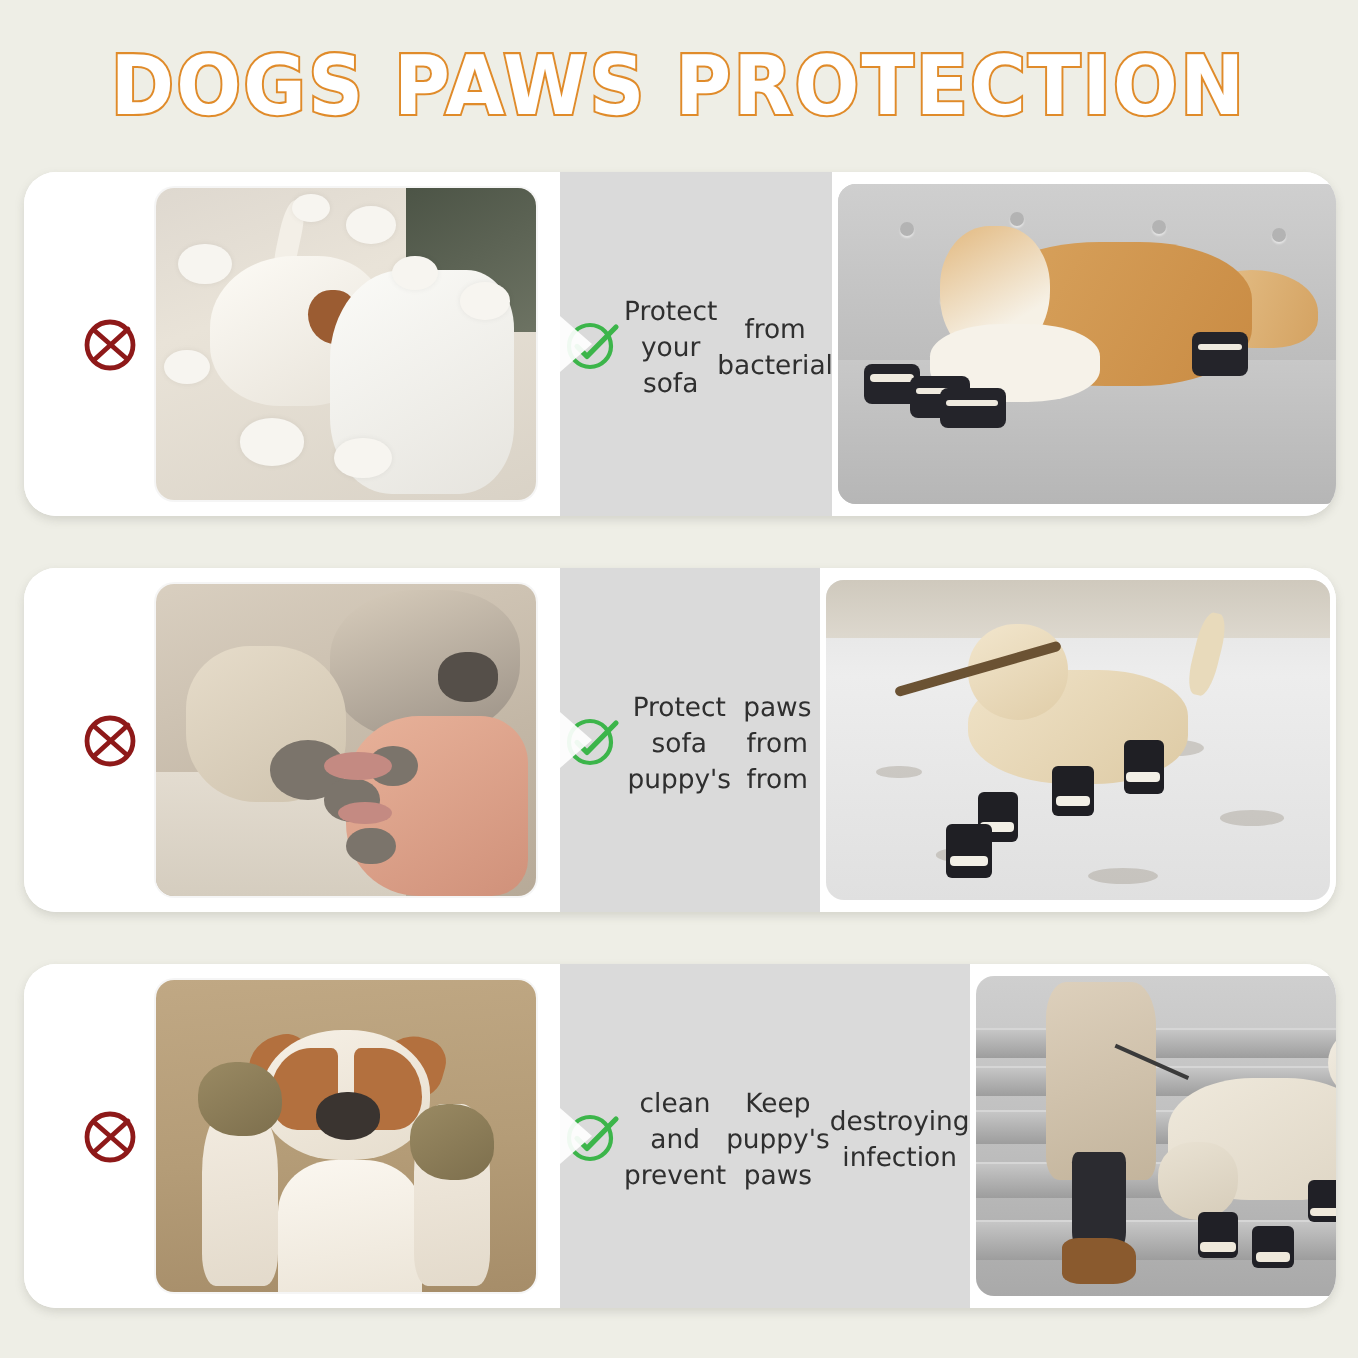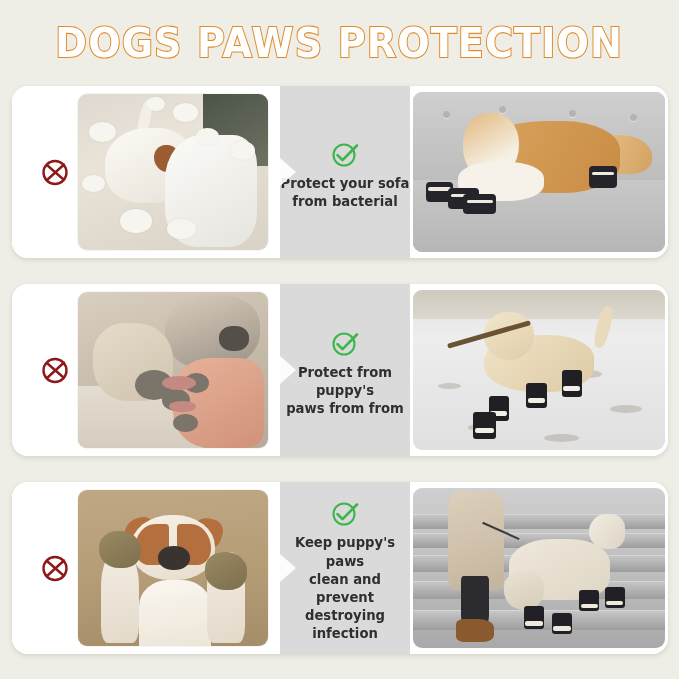--- a/index.html
+++ b/index.html
@@ -85,25 +85,24 @@
     overflow: hidden;
     box-shadow: 0 0 0 1px rgba(0,0,0,0.04);
   }
 
   
   .mid-zone {
     position: relative;
     flex: 1 1 auto;
     background: #dadada;
     display: flex;
-    flex-direction: column;
+    flex-direction: row;
     align-items: center;
     justify-content: center;
     padding-top: 6px;
-    font-weight: bold;
   }
   .mid-zone::before {
     
     content: "";
     position: absolute;
     left: 0;
     top: 50%;
     margin-top: -14px;
     width: 0;
     height: 0;
@@ -480,21 +479,21 @@
     </div>
   </div>
 
   <div class="mid-zone">
     <span class="check-mark">
       <svg viewBox="0 0 32 32" width="32" height="32">
         <circle cx="15" cy="16" r="10.5" fill="none" stroke="#3cb54a" stroke-width="2.1"></circle>
         <path d="M8.5 16.2 L13.5 21.2 L28 6.5" fill="none" stroke="#3cb54a" stroke-width="2.6" stroke-linecap="round" stroke-linejoin="round"></path>
       </svg>
     </span>
-    <div class="caption">Protect from puppy's</div>
+    <div class="caption">Protect sofa puppy's</div>
     <div class="caption">paws from from</div>
   </div>
 
   <div class="right-zone">
     <div class="photo-right">
       <div class="scene scene-snow">
         <div class="horizon"></div>
         <div class="speck" style="left:10%;top:58%;width:9%;height:4%;"></div>
         <div class="speck" style="left:64%;top:50%;width:11%;height:5%;"></div>
         <div class="speck" style="left:78%;top:72%;width:13%;height:5%;"></div>
@@ -548,22 +547,22 @@
     </div>
   </div>
 
   <div class="mid-zone">
     <span class="check-mark">
       <svg viewBox="0 0 32 32" width="32" height="32">
         <circle cx="15" cy="16" r="10.5" fill="none" stroke="#3cb54a" stroke-width="2.1"></circle>
         <path d="M8.5 16.2 L13.5 21.2 L28 6.5" fill="none" stroke="#3cb54a" stroke-width="2.6" stroke-linecap="round" stroke-linejoin="round"></path>
       </svg>
     </span>
+    <div class="caption">clean and prevent</div>
     <div class="caption">Keep puppy's paws</div>
-    <div class="caption">clean and prevent</div>
     <div class="caption">destroying infection</div>
   </div>
 
   <div class="right-zone">
     <div class="photo-right">
       <div class="scene scene-stairs">
         <div class="step" style="top:16%;height:9%;"></div>
         <div class="step" style="top:28%;height:9%;"></div>
         <div class="step" style="top:42%;height:10%;"></div>
         <div class="step" style="top:58%;height:11%;"></div>

